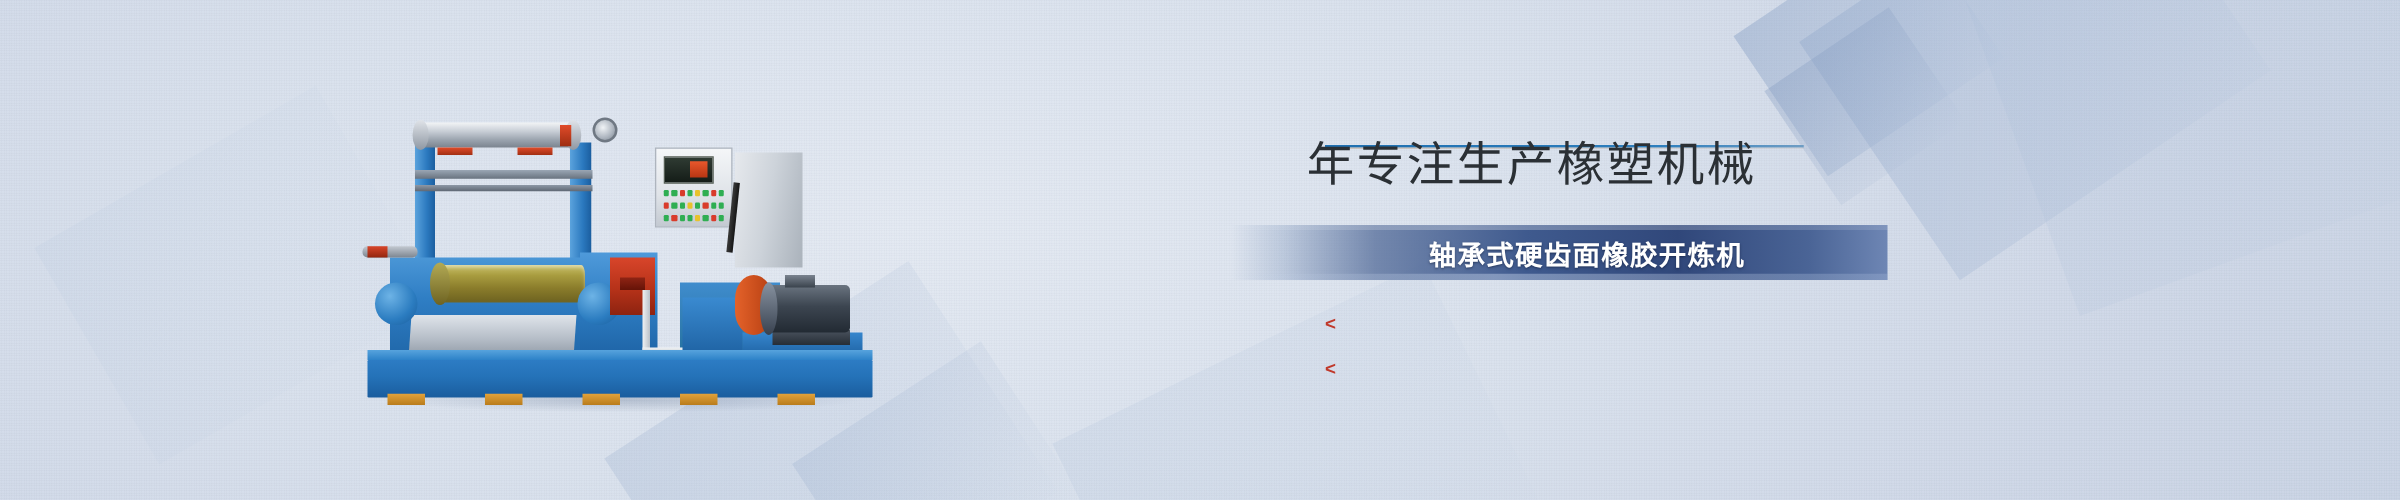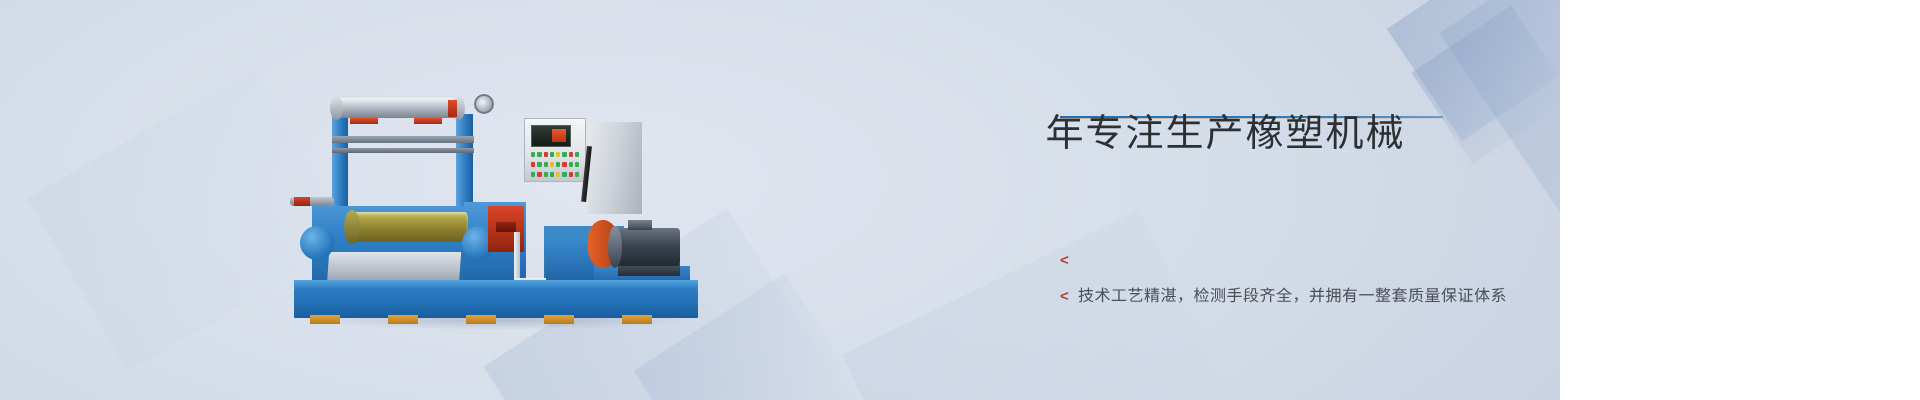--- a/index.html
+++ b/index.html
@@ -6,21 +6,21 @@
   * { margin:0; padding:0; box-sizing:border-box; }
   html, body {
     width:1920px; height:400px;
     overflow:hidden;
     font-family:"Liberation Sans", "DejaVu Sans", sans-serif;
   }
 
   
   .banner{
     position:relative;
-    width:1560px; height:400px;
+    width:1920px; height:400px;
     background:
       radial-gradient(ellipse 1400px 600px at 38% 45%, #e2e8f2 0%, #d8e0ec 38%, #ccd6e6 72%, #c5d0e2 100%);
     overflow:hidden;
   }
 
   
   .noise{
     position:absolute; inset:0;
     background-image:
       repeating-linear-gradient(0deg, rgba(255,255,255,.035) 0 1px, rgba(0,0,0,.012) 1px 2px),
@@ -500,28 +500,30 @@
     <div class="m m-foot" style="left:256px;"></div>
     <div class="m m-foot" style="left:334px;"></div>
   </div>
 
   <div class="content">
 
     <div class="rule"></div>
 
     <div class="headline">年专注生产橡塑机械</div>
 
+    <div class="ribbon">
+      <div class="ribbon-text">轴承式硬齿面橡胶开炼机</div>
+    </div>
 
     <div class="bullets">
 
       <div class="bullet">
         <span class="bullet-mark">&lt;</span>
       </div>
 
       <div class="bullet">
         <span class="bullet-mark">&lt;</span>
-        <span class="bullet-text">技术工艺精湛，检测手段齐全，并拥有一整套质量保证体系</span>
       </div>
 
     </div>
   </div>
 
 </div>
 
 </body></html>

